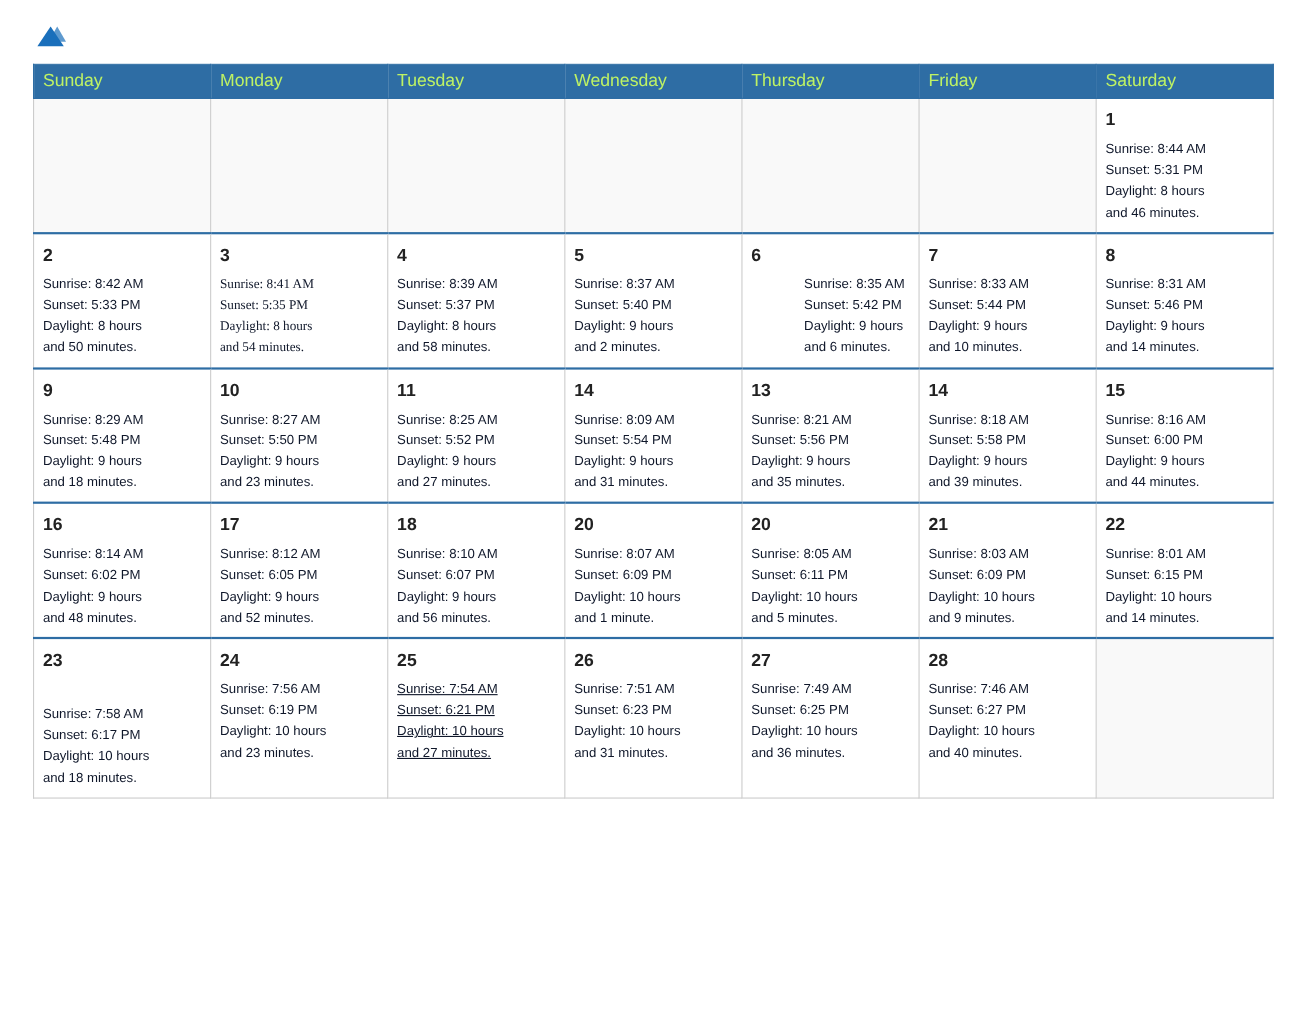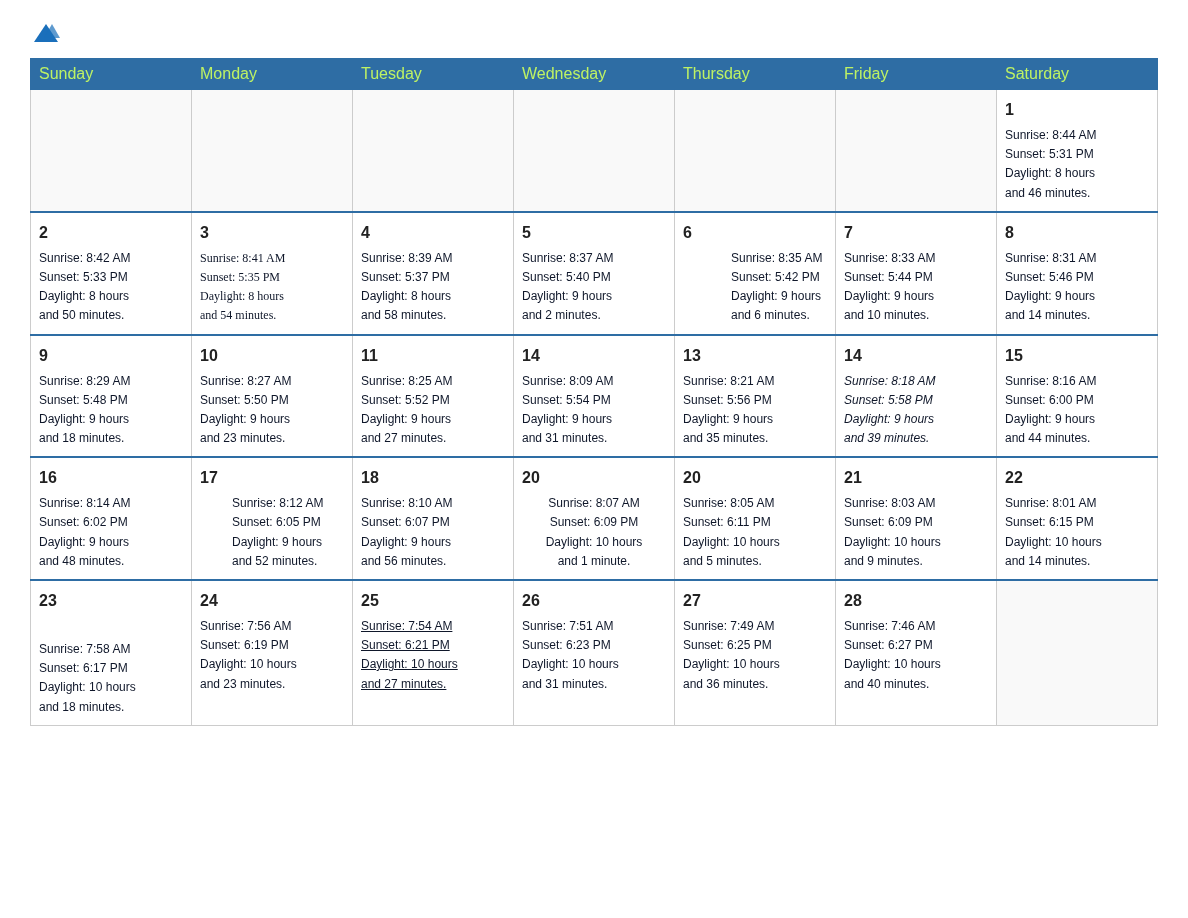--- a/index.html
+++ b/index.html
@@ -217,21 +217,21 @@
         </td>
         <td>
           <span class="day-num">13</span>
           <div class="day-info" style="white-space: pre-line;">Sunrise: 8:21 AM
 Sunset: 5:56 PM
 Daylight: 9 hours
 and 35 minutes.</div>
         </td>
         <td>
           <span class="day-num">14</span>
-          <div class="day-info" style="white-space: pre-line; font-style: italic;">Sunrise: 8:18 AM
+          <div class="day-info" style="white-space: pre-line;">Sunrise: 8:18 AM
 Sunset: 5:58 PM
 Daylight: 9 hours
 and 39 minutes.</div>
         </td>
         <td>
           <span class="day-num">15</span>
           <div class="day-info" style="white-space: pre-line;">Sunrise: 8:16 AM
 Sunset: 6:00 PM
 Daylight: 9 hours
 and 44 minutes.</div>
@@ -240,35 +240,35 @@
       <tr class="row-border">
         <td>
           <span class="day-num">16</span>
           <div class="day-info" style="white-space: pre-line;">Sunrise: 8:14 AM
 Sunset: 6:02 PM
 Daylight: 9 hours
 and 48 minutes.</div>
         </td>
         <td>
           <span class="day-num">17</span>
-          <div class="day-info" style="white-space: pre-line; margin-left: 32px;">Sunrise: 8:12 AM
+          <div class="day-info" style="white-space: pre-line;">Sunrise: 8:12 AM
 Sunset: 6:05 PM
 Daylight: 9 hours
 and 52 minutes.</div>
         </td>
         <td>
           <span class="day-num">18</span>
           <div class="day-info" style="white-space: pre-line;">Sunrise: 8:10 AM
 Sunset: 6:07 PM
 Daylight: 9 hours
 and 56 minutes.</div>
         </td>
         <td>
           <span class="day-num">20</span>
-          <div class="day-info" style="white-space: pre-line; text-align: center;">Sunrise: 8:07 AM
+          <div class="day-info" style="white-space: pre-line;">Sunrise: 8:07 AM
 Sunset: 6:09 PM
 Daylight: 10 hours
 and 1 minute.</div>
         </td>
         <td>
           <span class="day-num">20</span>
           <div class="day-info" style="white-space: pre-line;">Sunrise: 8:05 AM
 Sunset: 6:11 PM
 Daylight: 10 hours
 and 5 minutes.</div>

